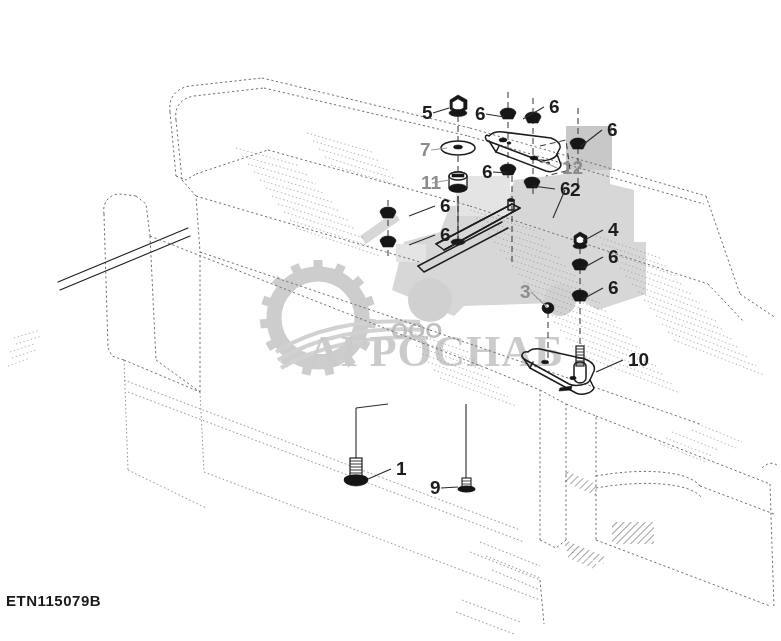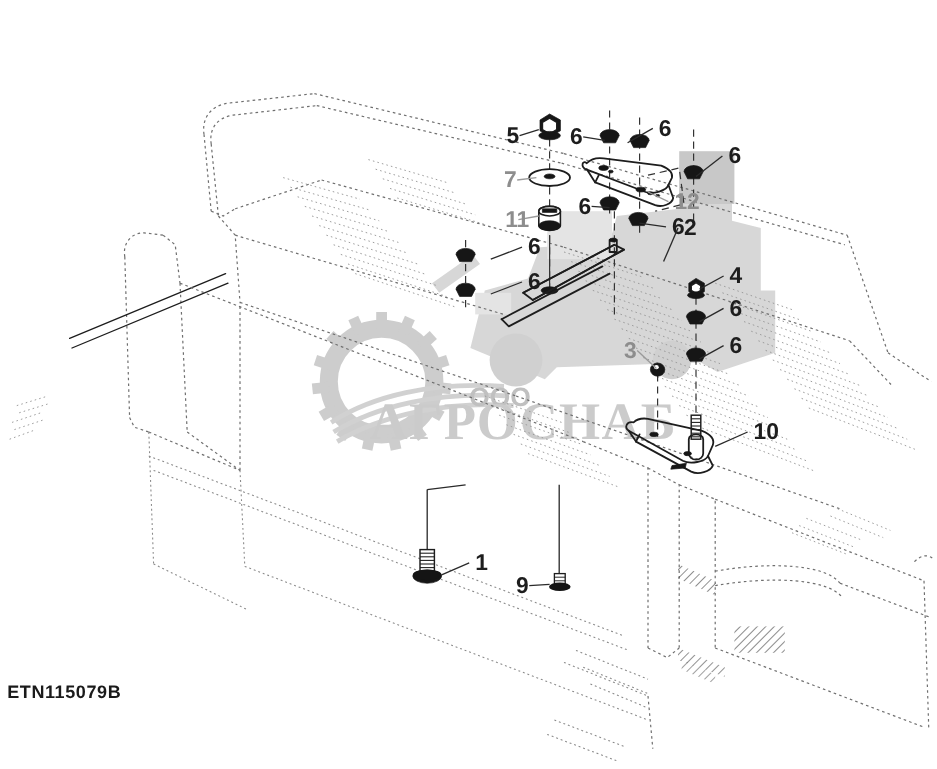--- a/index.html
+++ b/index.html
@@ -21,21 +21,21 @@
   #diagram-svg {
     position: absolute;
     left: 0;
     top: 0;
     width: 781px;
     height: 641px;
   }
   .partnum {
     position: absolute;
     left: 6px;
-    top: 569px;
+    top: 592px;
     font-family: "Liberation Sans", sans-serif;
     font-size: 15px;
     font-weight: bold;
     letter-spacing: 0.5px;
     color: #1a1a1a;
     white-space: nowrap;
   }
   .callout-text {
     font-family: "Liberation Sans", sans-serif;
     font-size: 19px;

